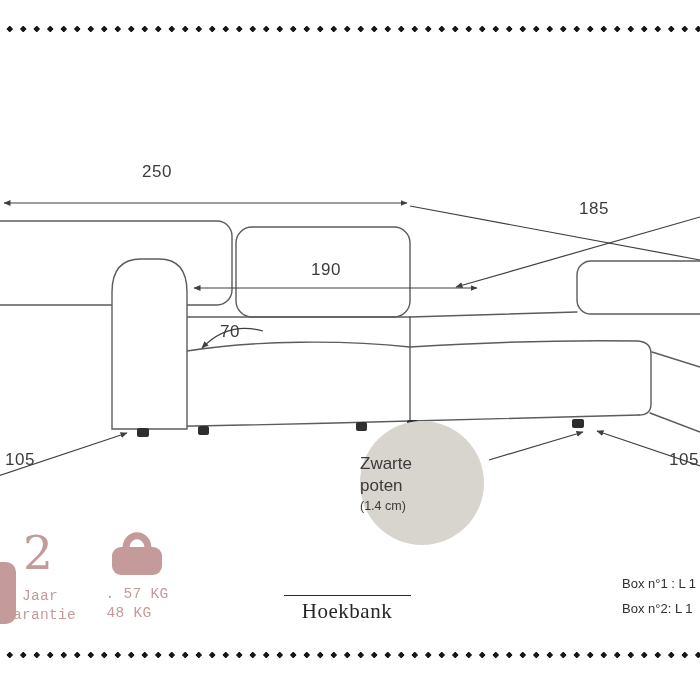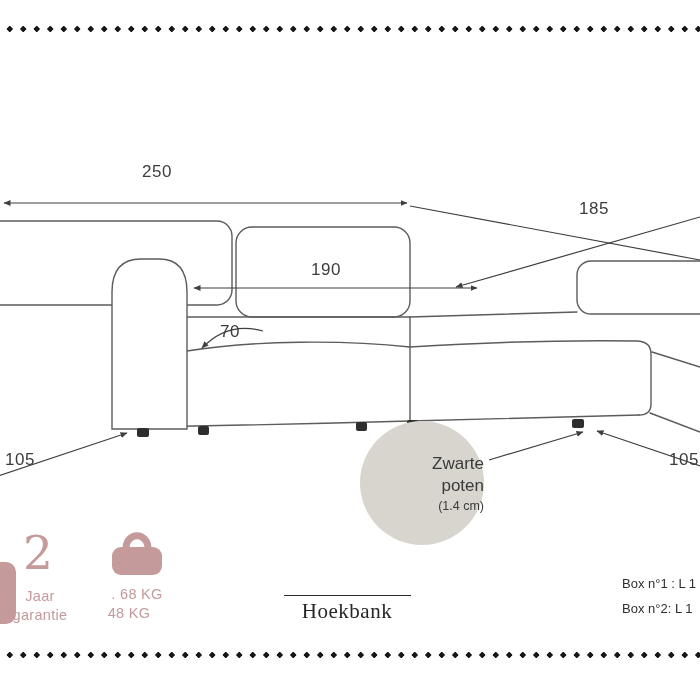--- a/index.html
+++ b/index.html
@@ -17,26 +17,26 @@
     background-repeat: repeat-x;
     background-position: 3px 50%;
   }
   .dim-label {
     position: absolute; font-size: 17px; color: #3c3c3c;
     text-align: center; letter-spacing: .6px;
   }
   .badge {
     position: absolute; left: 360px; top: 421px; width: 124px; height: 124px;
     border-radius: 50%; background: #d8d4ce;
-    display: flex; flex-direction: column; align-items: flex-end; justify-content: center;
+    display: flex; flex-direction: column; align-items: flex-start; justify-content: center;
     color: #3b3b3b;
   }
   .badge .l { font-size: 17px; line-height: 1.25; font-weight: 500; }
   .badge .s { font-size: 12.5px; margin-top: 3px; }
-  .pink { color: #c59a9b; }
+  .pink { color: #c59a9b; font-family: Liberation Mono, monospace; }
   .foot-label { position: absolute; font-size: 14.5px; text-align: center; letter-spacing: .3px; }
   .warranty-num {
     position: absolute; left: 14px; top: 527px; width: 48px;
     font-family: "DejaVu Serif", serif; font-size: 47px; line-height: 52px;
     text-align: center;
   }
   .partial-icon {
     position: absolute; left: -16px; top: 562px; width: 32px; height: 62px;
     background: #c59a9b; border-radius: 10px;
   }
@@ -124,21 +124,21 @@
   <div class="partial-icon"></div>
 
   <div class="warranty-num pink">2</div>
   <div class="foot-label pink" style="left:8px;top:588px;width:64px">Jaar</div>
   <div class="foot-label pink" style="left:0px;top:607px;width:80px">garantie</div>
 
   <svg class="abs" style="left:110px;top:525px" width="54" height="50" viewBox="0 0 54 50">
     <path d="M16 25 C15 6 39 6 38 25" fill="none" stroke="#c59a9b" stroke-width="7"></path>
     <rect x="2" y="22" width="50" height="28" rx="9" fill="#c59a9b"></rect>
   </svg>
-  <div class="foot-label pink" style="left:102px;top:586px;width:70px">. 68 KG</div>
+  <div class="foot-label pink" style="left:102px;top:586px;width:70px">. 57 KG</div>
   <div class="foot-label pink" style="left:94px;top:605px;width:70px">48 KG</div>
 
   <div class="product-divider"></div>
   <div class="product-type">Hoekbank</div>
 
   <div class="box-line" style="top:576px">Box n°1 : L 1</div>
   <div class="box-line" style="top:601px">Box n°2: L 1</div>
 
   <div class="dots" style="top:651px"></div>
 

